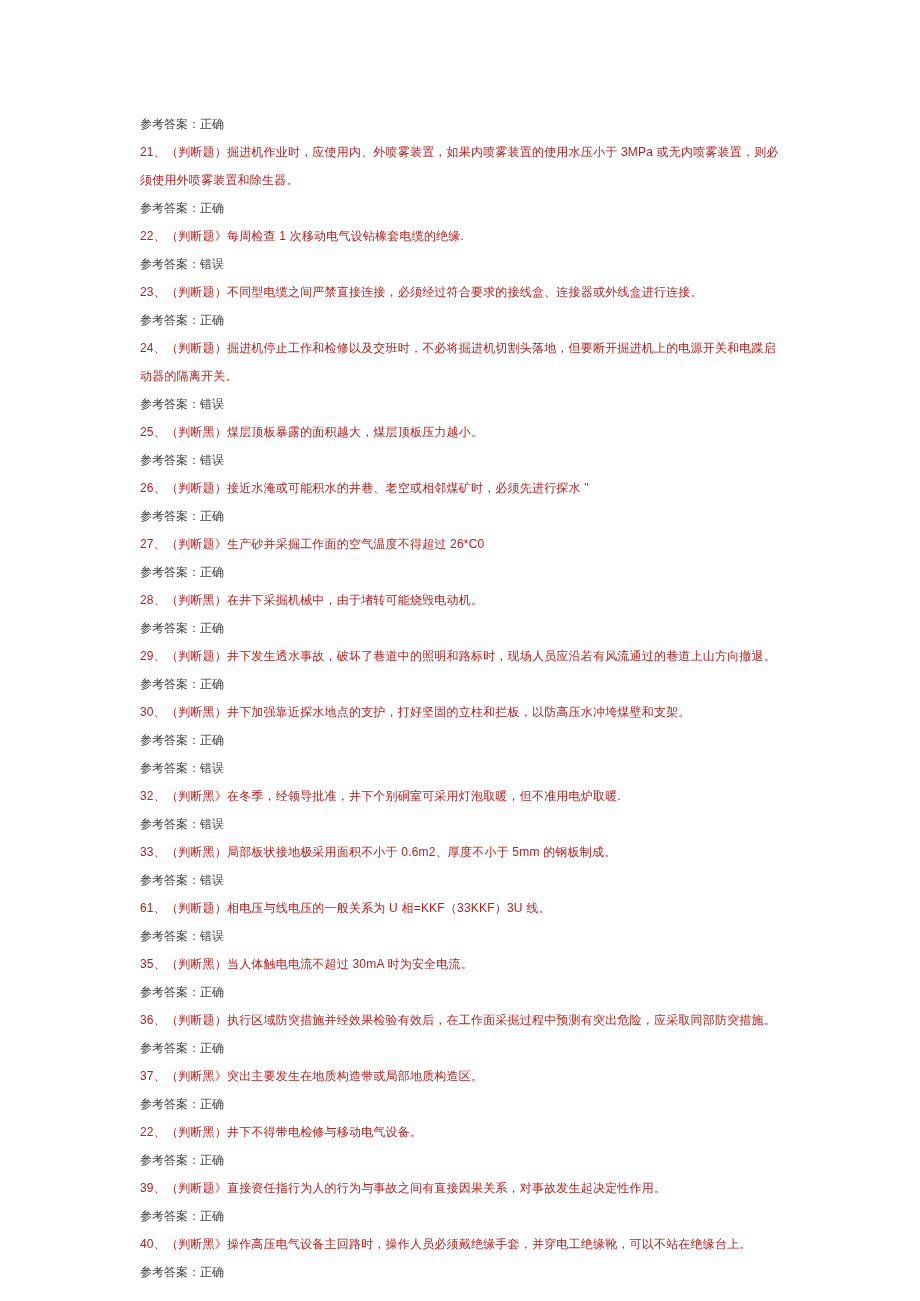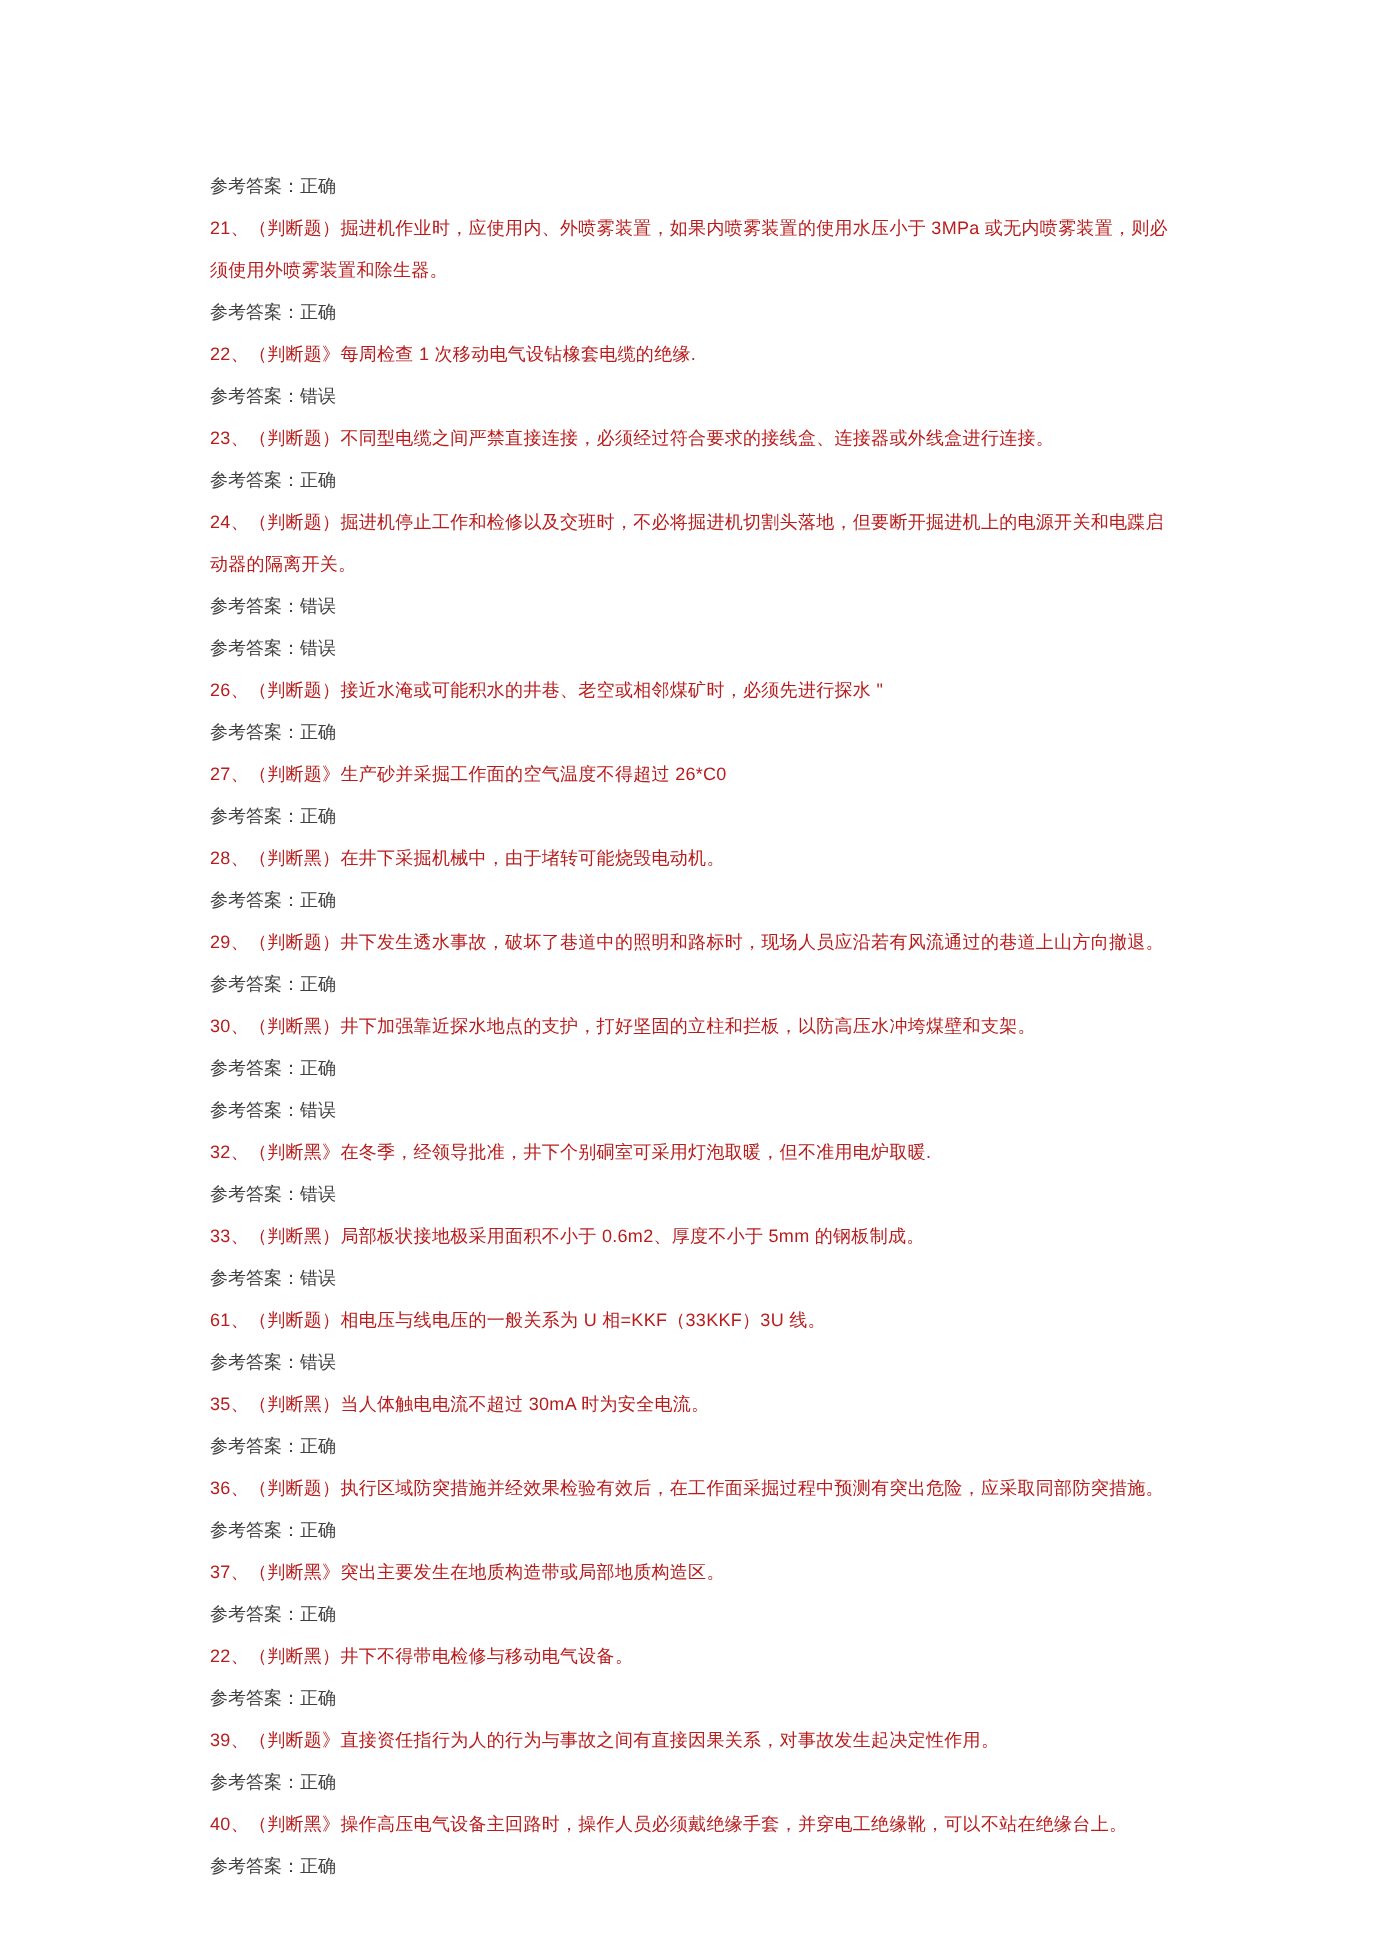--- a/index.html
+++ b/index.html
@@ -32,20 +32,21 @@
 <div class="page" id="page-root">
 <div class="answer">参考答案：正确</div>
     <div class="line"><span>21</span><span>、（判断题）掘进机作业时，应使用内、外喷雾装置，如果内喷雾装置的使用水压小于 3MPa 或无内喷雾装置，则必须使用外喷雾装置和除生器。</span></div>
     <div class="answer">参考答案：正确</div>
     <div class="line"><span>22</span><span>、（判断题》每周检查 1 次移动电气设钻橡套电缆的绝缘.</span></div>
     <div class="answer">参考答案：错误</div>
     <div class="line"><span>23</span><span>、（判断题）不同型电缆之间严禁直接连接，必须经过符合要求的接线盒、连接器或外线盒进行连接。</span></div>
     <div class="answer">参考答案：正确</div>
     <div class="line"><span>24</span><span>、（判断题）掘进机停止工作和检修以及交班时，不必将掘进机切割头落地，但要断开掘进机上的电源开关和电蹀启动器的隔离开关。</span></div>
     <div class="answer">参考答案：错误</div>
+    <div class="line"><span>25</span><span>、（判断黑）煤层顶板暴露的面积越大，煤层顶板压力越小。</span></div>
     <div class="answer">参考答案：错误</div>
     <div class="line"><span>26</span><span>、（判断题）接近水淹或可能积水的井巷、老空或相邻煤矿时，必须先进行探水 "</span></div>
     <div class="answer">参考答案：正确</div>
     <div class="line"><span>27</span><span>、（判断题》生产砂并采掘工作面的空气温度不得超过 26*C0</span></div>
     <div class="answer">参考答案：正确</div>
     <div class="line"><span>28</span><span>、（判断黑）在井下采掘机械中，由于堵转可能烧毁电动机。</span></div>
     <div class="answer">参考答案：正确</div>
     <div class="line"><span>29</span><span>、（判断题）井下发生透水事故，破坏了巷道中的照明和路标时，现场人员应沿若有风流通过的巷道上山方向撤退。</span></div>
     <div class="answer">参考答案：正确</div>
     <div class="line"><span>30</span><span>、（判断黑）井下加强靠近探水地点的支护，打好坚固的立柱和拦板，以防高压水冲垮煤壁和支架。</span></div>

